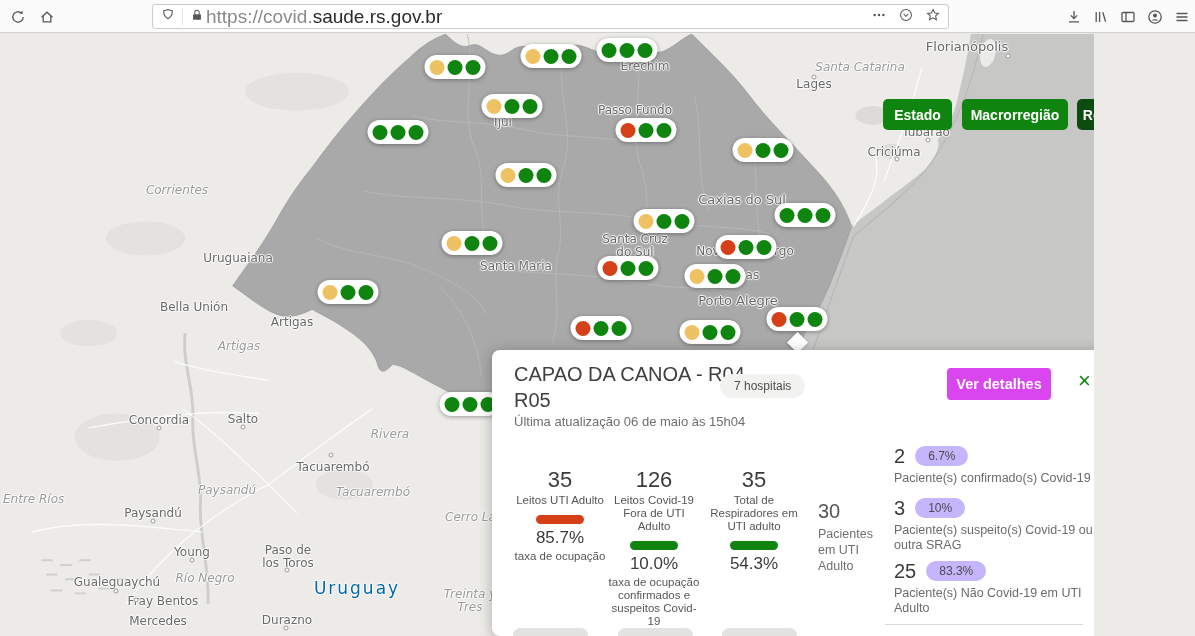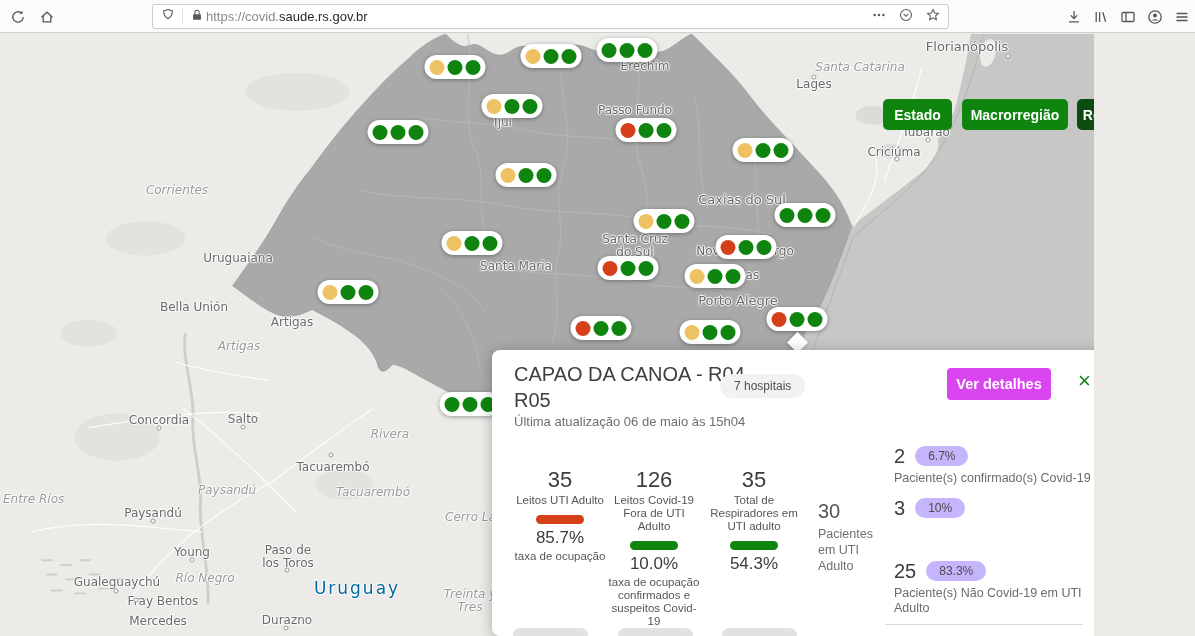--- a/index.html
+++ b/index.html
@@ -7,21 +7,21 @@
   body { position:relative; overflow:hidden; font-family:"Liberation Sans",sans-serif; background:#ecebe8; }
 
   
   .browser-bar{position:absolute;top:0;left:0;width:1195px;height:33px;background:#fbfbfb;border-bottom:1px solid #d0cfcf;z-index:100;}
   .nav-left{position:absolute;left:10px;top:0;height:33px;display:flex;align-items:center;gap:13px;}
   .nav-right{position:absolute;right:5px;top:0;height:33px;display:flex;align-items:center;gap:11px;}
   .tbicon{width:16px;height:16px;display:flex;align-items:center;justify-content:center;cursor:pointer;}
   .tbicon svg{width:16px;height:16px;stroke:#57575b;fill:none;stroke-width:1.3;}
   .urlbar{position:absolute;left:152px;top:4px;width:797px;height:25px;background:#fff;border:1px solid #ccc;border-radius:3px;display:flex;align-items:center;padding:0 8px;}
   .urlbar .sep{width:1px;height:17px;background:#e2e2e2;margin:0 7px;}
-  .url-text{font-size:13px;color:#8a8a8e;white-space:nowrap;margin-left:2px;}
+  .url-text{font-size:19px;color:#8a8a8e;white-space:nowrap;margin-left:2px;}
   .url-text b{color:#2b2b2f;font-weight:400;}
   .urlbar-right{margin-left:auto;display:flex;align-items:center;gap:13px;}
   .sicon svg{width:14px;height:14px;stroke:#57575b;fill:none;stroke-width:1.2;}
 
   
   .map{position:absolute;top:34px;left:0;width:1094px;height:602px;background:#ecebe8;overflow:hidden;font-family:"DejaVu Sans",sans-serif;}
   .geo{position:absolute;left:0;top:0;z-index:0;}
   .maplabel{position:absolute;transform:translate(-50%,-50%);color:#696969;font-size:12px;line-height:13px;white-space:pre;text-align:center;z-index:1;
     text-shadow:-1px 0 1px #fff,1px 0 1px #fff,0 -1px 1px #fff,0 1px 1px #fff;}
   .maplabel.big{font-size:13px;}
@@ -419,20 +419,21 @@
             <span class="num">2</span>
             <span class="pbadge">6.7%</span>
           </div>
           <div class="lbl">Paciente(s) confirmado(s) Covid-19</div>
         </div>
         <div class="prow" style="top: 147px;">
           <div class="toprow">
             <span class="num">3</span>
             <span class="pbadge">10%</span>
           </div>
+          <div class="lbl">Paciente(s) suspeito(s) Covid-19 ou outra SRAG</div>
         </div>
         <div class="prow" style="top: 210px;">
           <div class="toprow">
             <span class="num">25</span>
             <span class="pbadge">83.3%</span>
           </div>
           <div class="lbl">Paciente(s) Não Covid-19 em UTI Adulto</div>
         </div>
       </div>
     <div class="pdivider"></div>

